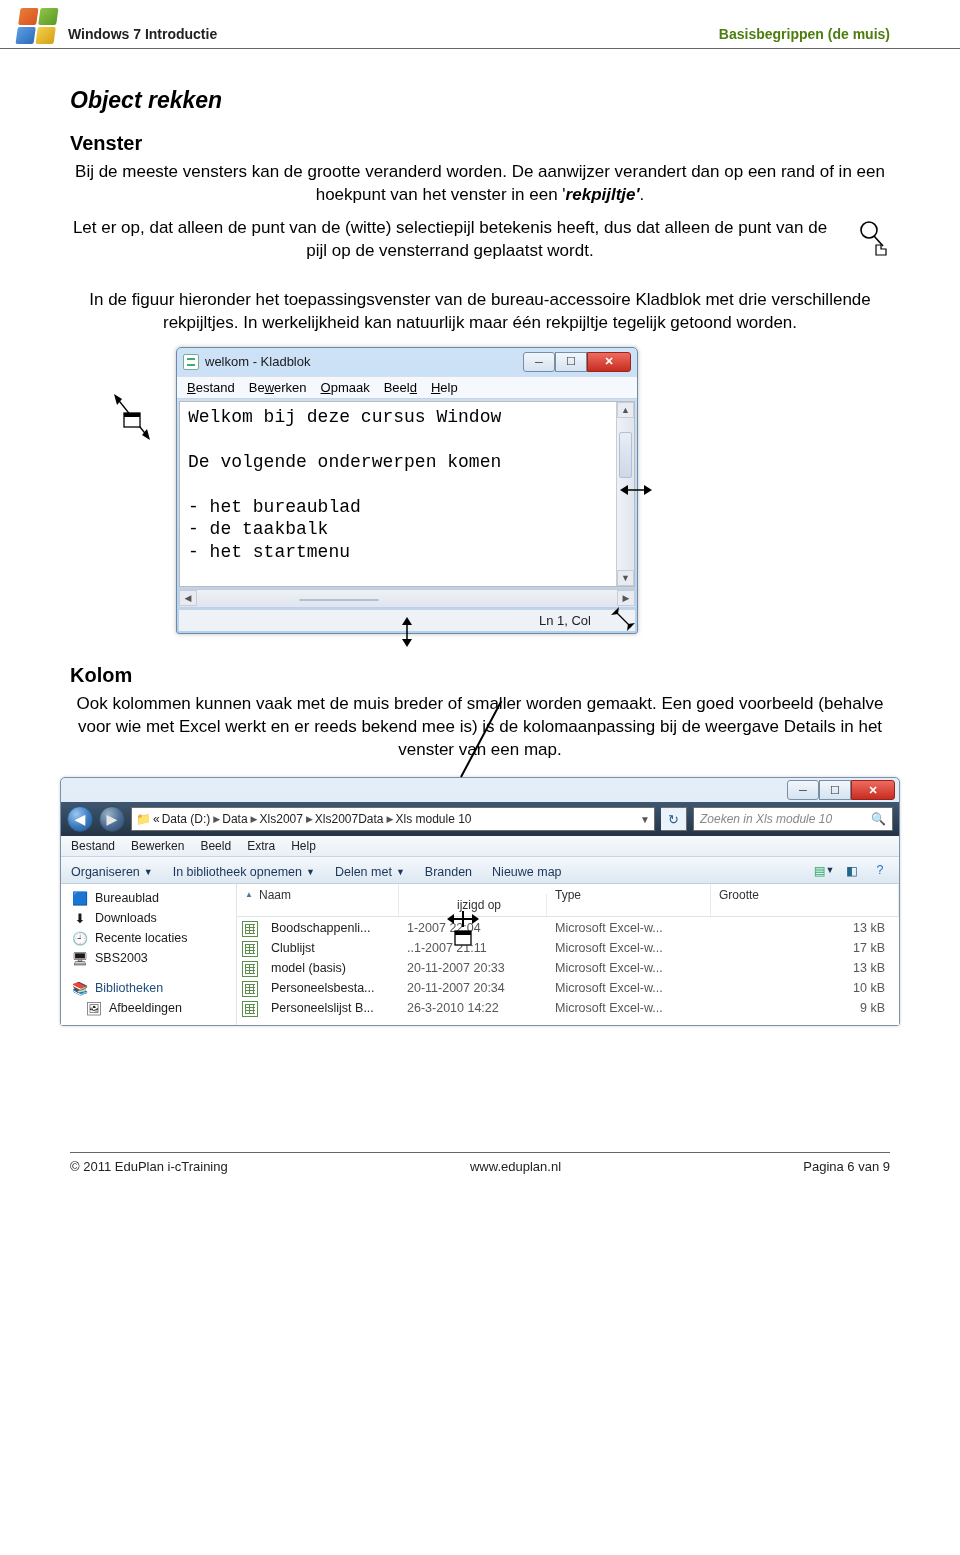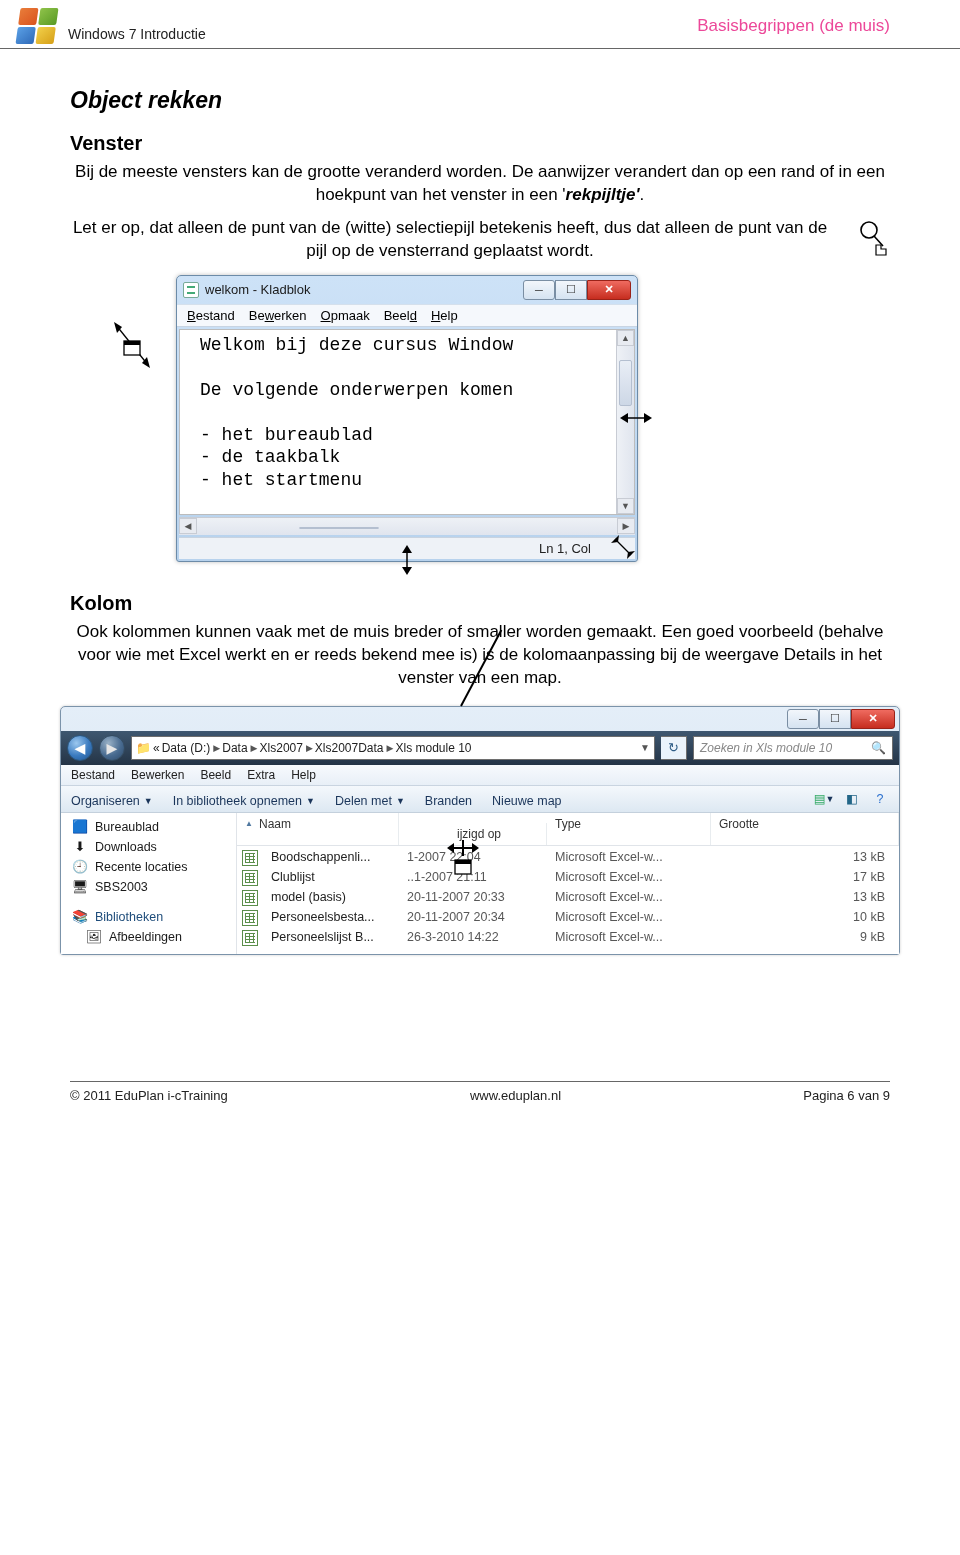--- a/index.html
+++ b/index.html
@@ -1,26 +1,26 @@
 <!DOCTYPE html>
 <html><head>
 <meta charset="utf-8">
 <style>
   * { box-sizing: border-box; margin: 0; padding: 0; }
   body { font-family: Arial, Helvetica, sans-serif; background: #fff; color: #000; width: 960px; }
   .page { padding: 0 70px 50px 70px; }
-  .top-header { display: flex; align-items: flex-end; gap: 12px; padding: 8px 70px 4px 18px; border-bottom: 1px solid #666; margin-bottom: 38px; }
+  .top-header { display: flex; align-items: flex-end; gap: 12px; padding: 8px 70px 4px 18px; border-bottom: 1px solid #666; margin-bottom: 38px; font-weight: bold; }
   .win-logo { width: 38px; height: 36px; display: grid; grid-template-columns: 1fr 1fr; grid-template-rows: 1fr 1fr; gap: 2px; transform: skewX(-8deg); }
   .win-logo div { border-radius: 2px; }
   .q1 { background: linear-gradient(135deg,#e97d3a,#d9531e); }
   .q2 { background: linear-gradient(135deg,#8fc34a,#5a9a24); }
   .q3 { background: linear-gradient(135deg,#5aa0e6,#2f6ab8); }
   .q4 { background: linear-gradient(135deg,#f2d04a,#d6a018); }
   .hdr-left { font-size: 14px; color: #222; margin-bottom: 2px; }
-  .hdr-right { margin-left: auto; font-size: 17px; color: #ec4899; margin-bottom: 8px; }
+  .hdr-right { margin-left: auto; font-size: 14px; color: #4d7c0f; margin-bottom: 2px; }
 
   h2.section-title { font-size: 23px; font-style: italic; font-weight: bold; margin: 8px 0 18px 0; }
   h3.sub-title { font-size: 20px; font-weight: bold; margin: 0 0 6px 0; }
   .body-text { font-size: 17px; line-height: 1.35; margin-bottom: 10px; position: relative; text-align: center; }
   .body-text em.bold-it { font-weight: bold; font-style: italic; }
   .indent-block { position: relative; }
   .cursor-mag { position: absolute; right: -2px; top: 2px; }
 
   .notepad-wrap { display: flex; align-items: flex-start; gap: 22px; margin: 12px 0 30px 40px; }
   .notepad-cursor-left { margin-top: 46px; }
@@ -29,21 +29,21 @@
   .np-titleicon { width: 16px; height: 16px; background:#fff; border:1px solid #7a9; border-radius:2px; margin-right:6px; position:relative; }
   .np-titleicon:after{content:"";position:absolute;left:3px;top:3px;right:3px;bottom:3px;border-top:2px solid #4a7;border-bottom:2px solid #4a7;}
   .np-title { font-size: 13px; color:#1a1a1a; }
   .title-ctrls { margin-left:auto; display:flex; gap:0; }
   .tc-btn { width: 32px; height: 20px; border:1px solid #7a8ea3; border-radius:3px; background:linear-gradient(#f2f6fb,#d5e3f1); display:flex;align-items:center;justify-content:center; font-size:11px; color:#333;}
   .tc-btn.mid{border-radius:0;}
   .tc-close { width:44px; background:linear-gradient(#ef6b60,#c62d1f); color:#fff; font-weight:bold; border-color:#9a2218; border-radius:0 3px 3px 0;}
   .np-menubar { background:#f5f8fc; padding:3px 10px; border-top:1px solid #d5e0ec; border-bottom:1px solid #c8d4e2; font-size:13px; display:flex; gap:14px; }
   .np-menuitem span.u { text-decoration: underline; }
   .np-body { background:#fff; margin:2px; border:1px solid #bcbcbc; position:relative; display:flex; }
-  .np-textarea { flex:1; padding:4px 6px 6px 20px; font-family:"Courier New",monospace; font-size:18px; line-height:1.25; white-space:pre; overflow:hidden; height:184px;border-radius:32px;}
+  .np-textarea { flex:1; padding:4px 6px 6px 8px; font-family:"Courier New",monospace; font-size:18px; line-height:1.25; white-space:pre; overflow:hidden; height:184px;border-radius:32px;}
   .np-vscroll { width:18px; background:linear-gradient(90deg,#eef1f6,#e0e5ee); border-left:1px solid #c8ccd4; position:relative;}
   .np-vscroll .arrow{height:16px;background:#e8ebf1;border:1px solid #c8ccd4;display:flex;align-items:center;justify-content:center;font-size:9px;color:#555;}
   .np-vscroll .thumb{position:absolute;top:30px;left:2px;right:2px;height:46px;background:linear-gradient(#e9eef6,#cdd7e6);border:1px solid #b4bfd0;border-radius:2px;}
   .np-hscroll{height:18px;background:linear-gradient(#eef1f6,#e0e5ee);border-top:1px solid #c8ccd4;margin:0 2px 2px 2px;display:flex;align-items:center;}
   .np-hscroll .arrow{width:18px;height:16px;border:1px solid #c8ccd4;background:#e8ebf1;display:flex;align-items:center;justify-content:center;font-size:9px;color:#555;}
   .np-hscroll .track{flex:1;position:relative;margin:0 2px;}
   .np-hscroll .thumb{position:absolute;left:24%;top:1px;bottom:1px;width:80px;background:linear-gradient(#e9eef6,#cdd7e6);border:1px solid #b4bfd0;border-radius:2px;}
   .np-status{background:#eef2f7;border-top:1px solid #c8d3e0;margin:0 2px 2px 2px;height:22px;display:flex;align-items:center;justify-content:flex-end;padding-right:44px;font-size:13px;color:#222;}
   .resize-handle{position:absolute;right:0;bottom:0;}
   .edge-arrow-h{position:absolute;right:-16px;top:134px;}
@@ -121,20 +121,21 @@
   <div class="indent-block">
     <p class="body-text" style="padding-right:60px;">Let er op, dat alleen de punt van de (witte) selectiepijl betekenis heeft, dus dat alleen de punt van de pijl op de vensterrand geplaatst wordt.</p>
     <span class="cursor-mag">
       <svg width="36" height="40" viewBox="0 0 36 40">
           <circle cx="13" cy="11" r="8" fill="none" stroke="#000" stroke-width="1.6"></circle>
           <line x1="18" y1="17" x2="27" y2="27" stroke="#000" stroke-width="1.6"></line>
           <path d="M20 26 L20 36 L30 36 L30 30 L25 30 L25 26 Z" fill="#fff" stroke="#000" stroke-width="1.2"></path>
         </svg>
     </span>
   </div>
+  <p class="body-text" style="margin-top:26px;">In de figuur hieronder het toepassingsvenster van de bureau-accessoire Kladblok met drie verschillende rekpijltjes. In werkelijkheid kan natuurlijk maar één rekpijltje tegelijk getoond worden.</p>
 
   <div class="notepad-wrap">
     <span class="notepad-cursor-left">
       <svg width="44" height="56" viewBox="0 0 44 56">
           <line x1="6" y1="4" x2="38" y2="44" stroke="#000" stroke-width="1.3"></line>
           <polygon points="4,1 12,6 7,12" fill="#000"></polygon>
           <polygon points="40,47 32,42 37,36" fill="#000"></polygon>
           <rect x="14" y="20" width="16" height="14" fill="#fff" stroke="#000" stroke-width="1.3"></rect>
           <rect x="14" y="20" width="16" height="4" fill="#000"></rect>
         </svg>

